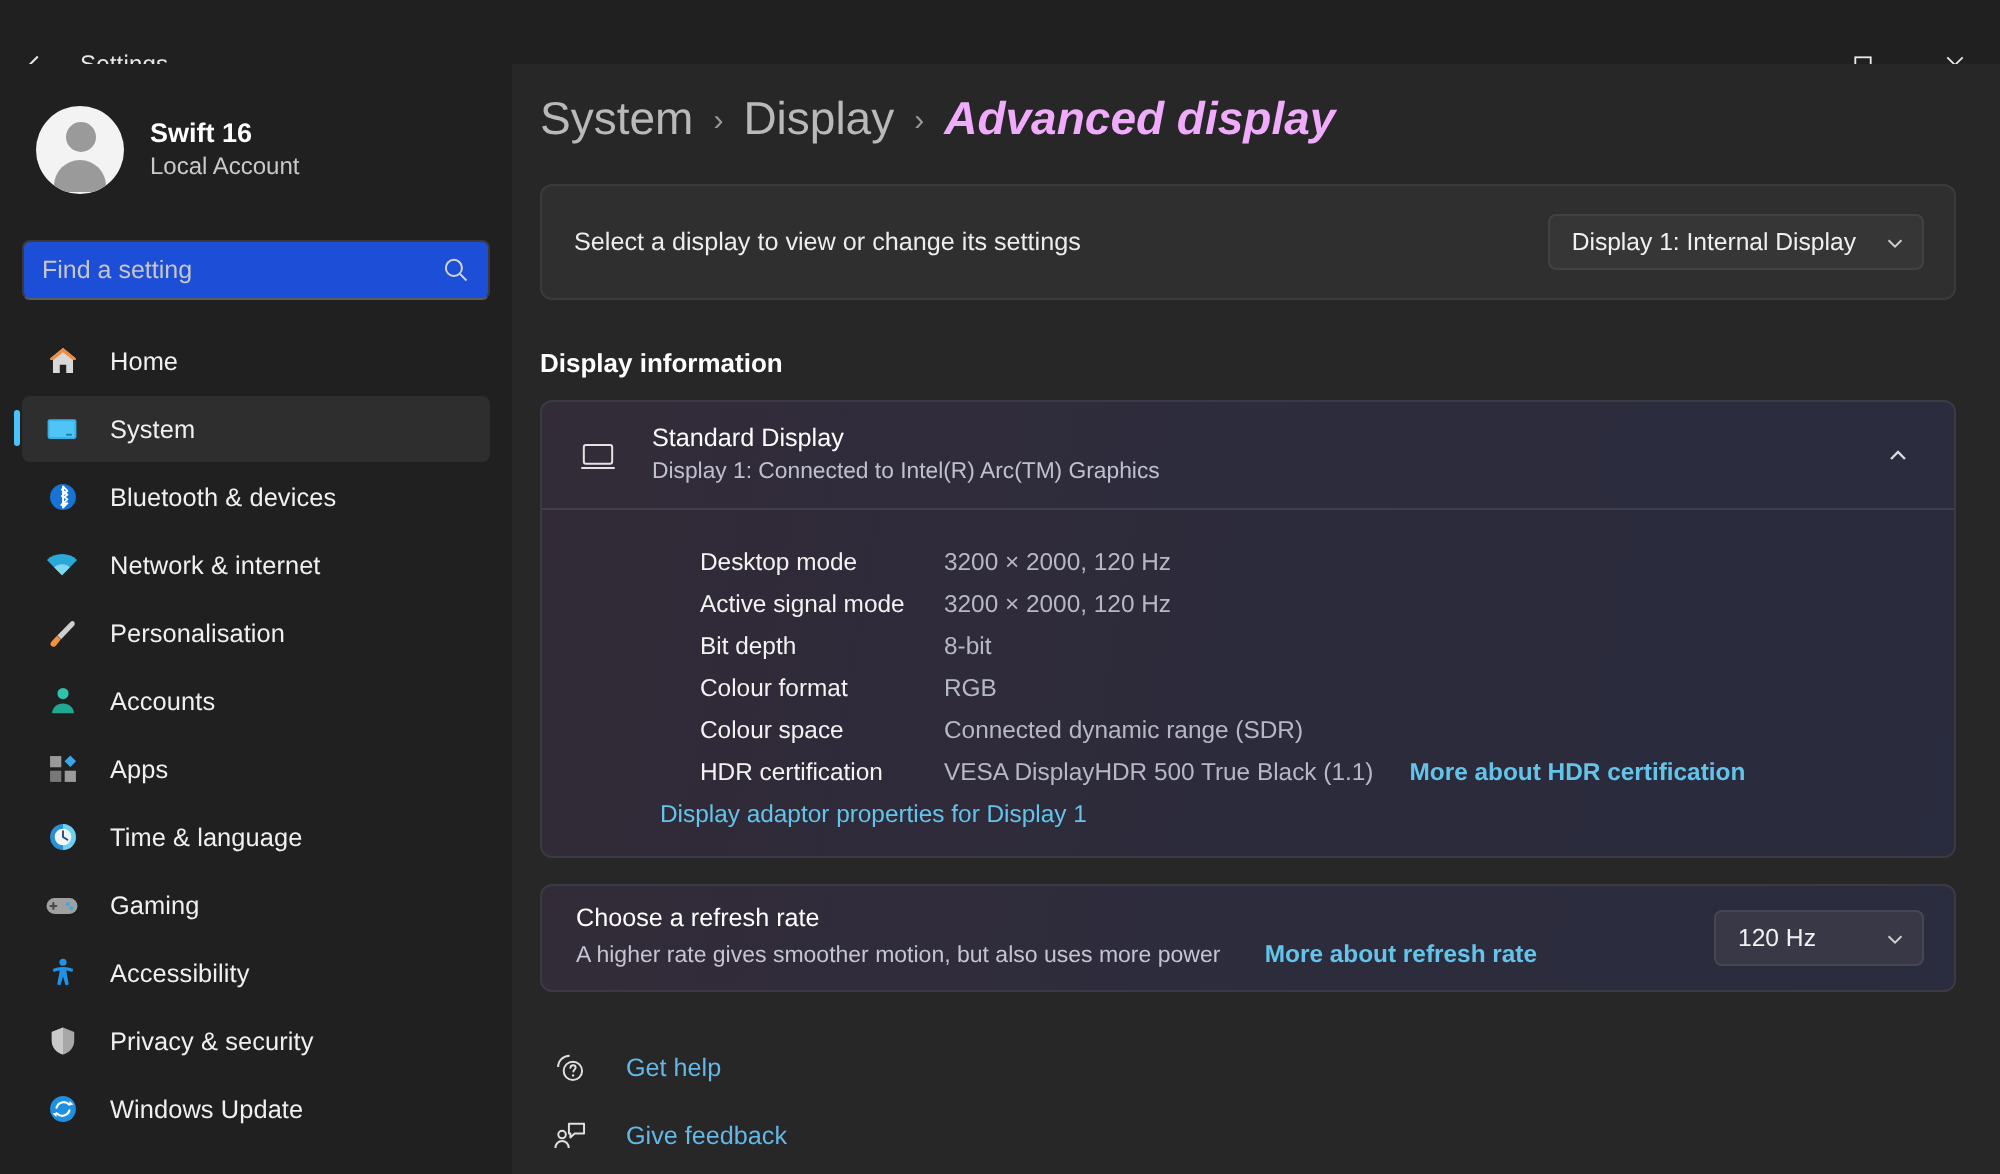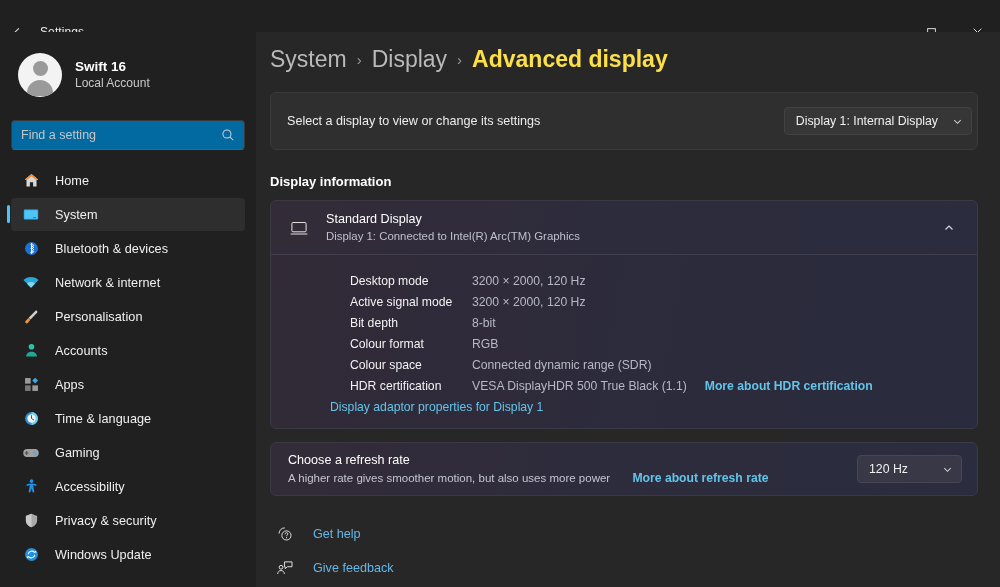--- a/index.html
+++ b/index.html
@@ -97,21 +97,21 @@
   }
   .account-type {
     font-size: 12px;
     color: #c9c9c9;
     margin-top: 1px;
   }
 
   .search-wrap {
     margin: 14px 11px 0 11px;
     height: 30px;
-    background: #0369a1;
+    background: #1d4ed8;
     border: 1px solid #3a3a3a;
     border-bottom: 1px solid #5c5c5c;
     border-radius: 4px;
     display: flex;
     align-items: center;
     padding: 0 9px;
   }
   .search-input {
     flex: 1;
     background: transparent;
@@ -172,42 +172,43 @@
     display: flex;
     align-items: baseline;
     padding: 14px 0 0 0;
     font-size: 23px;
   }
   .crumb {
     color: #b9b9b9;
     font-weight: normal;
   }
   .crumb.current {
-    color: #fde047;
+    color: #f0abfc;
     font-weight: bold;
+    font-style: italic;
   }
   .crumb-sep {
     color: #9a9a9a;
     font-size: 15px;
     margin: 0 10px;
     position: relative;
     top: -2px;
   }
 
   .card {
     background: #2f2f2f;
     border: 1px solid #3a3a3a;
     border-radius: 6px;
     margin-top: 19px;
   }
   .card-select {
     height: 58px;
     display: flex;
     align-items: center;
-    padding: 0 5px 0 16px;
+    padding: 0 15px 0 16px;
     justify-content: space-between;
   }
   .card-select-label {
     font-size: 12.6px;
     color: #ededed;
   }
 
   .dropdown {
     height: 28px;
     min-width: 100px;

